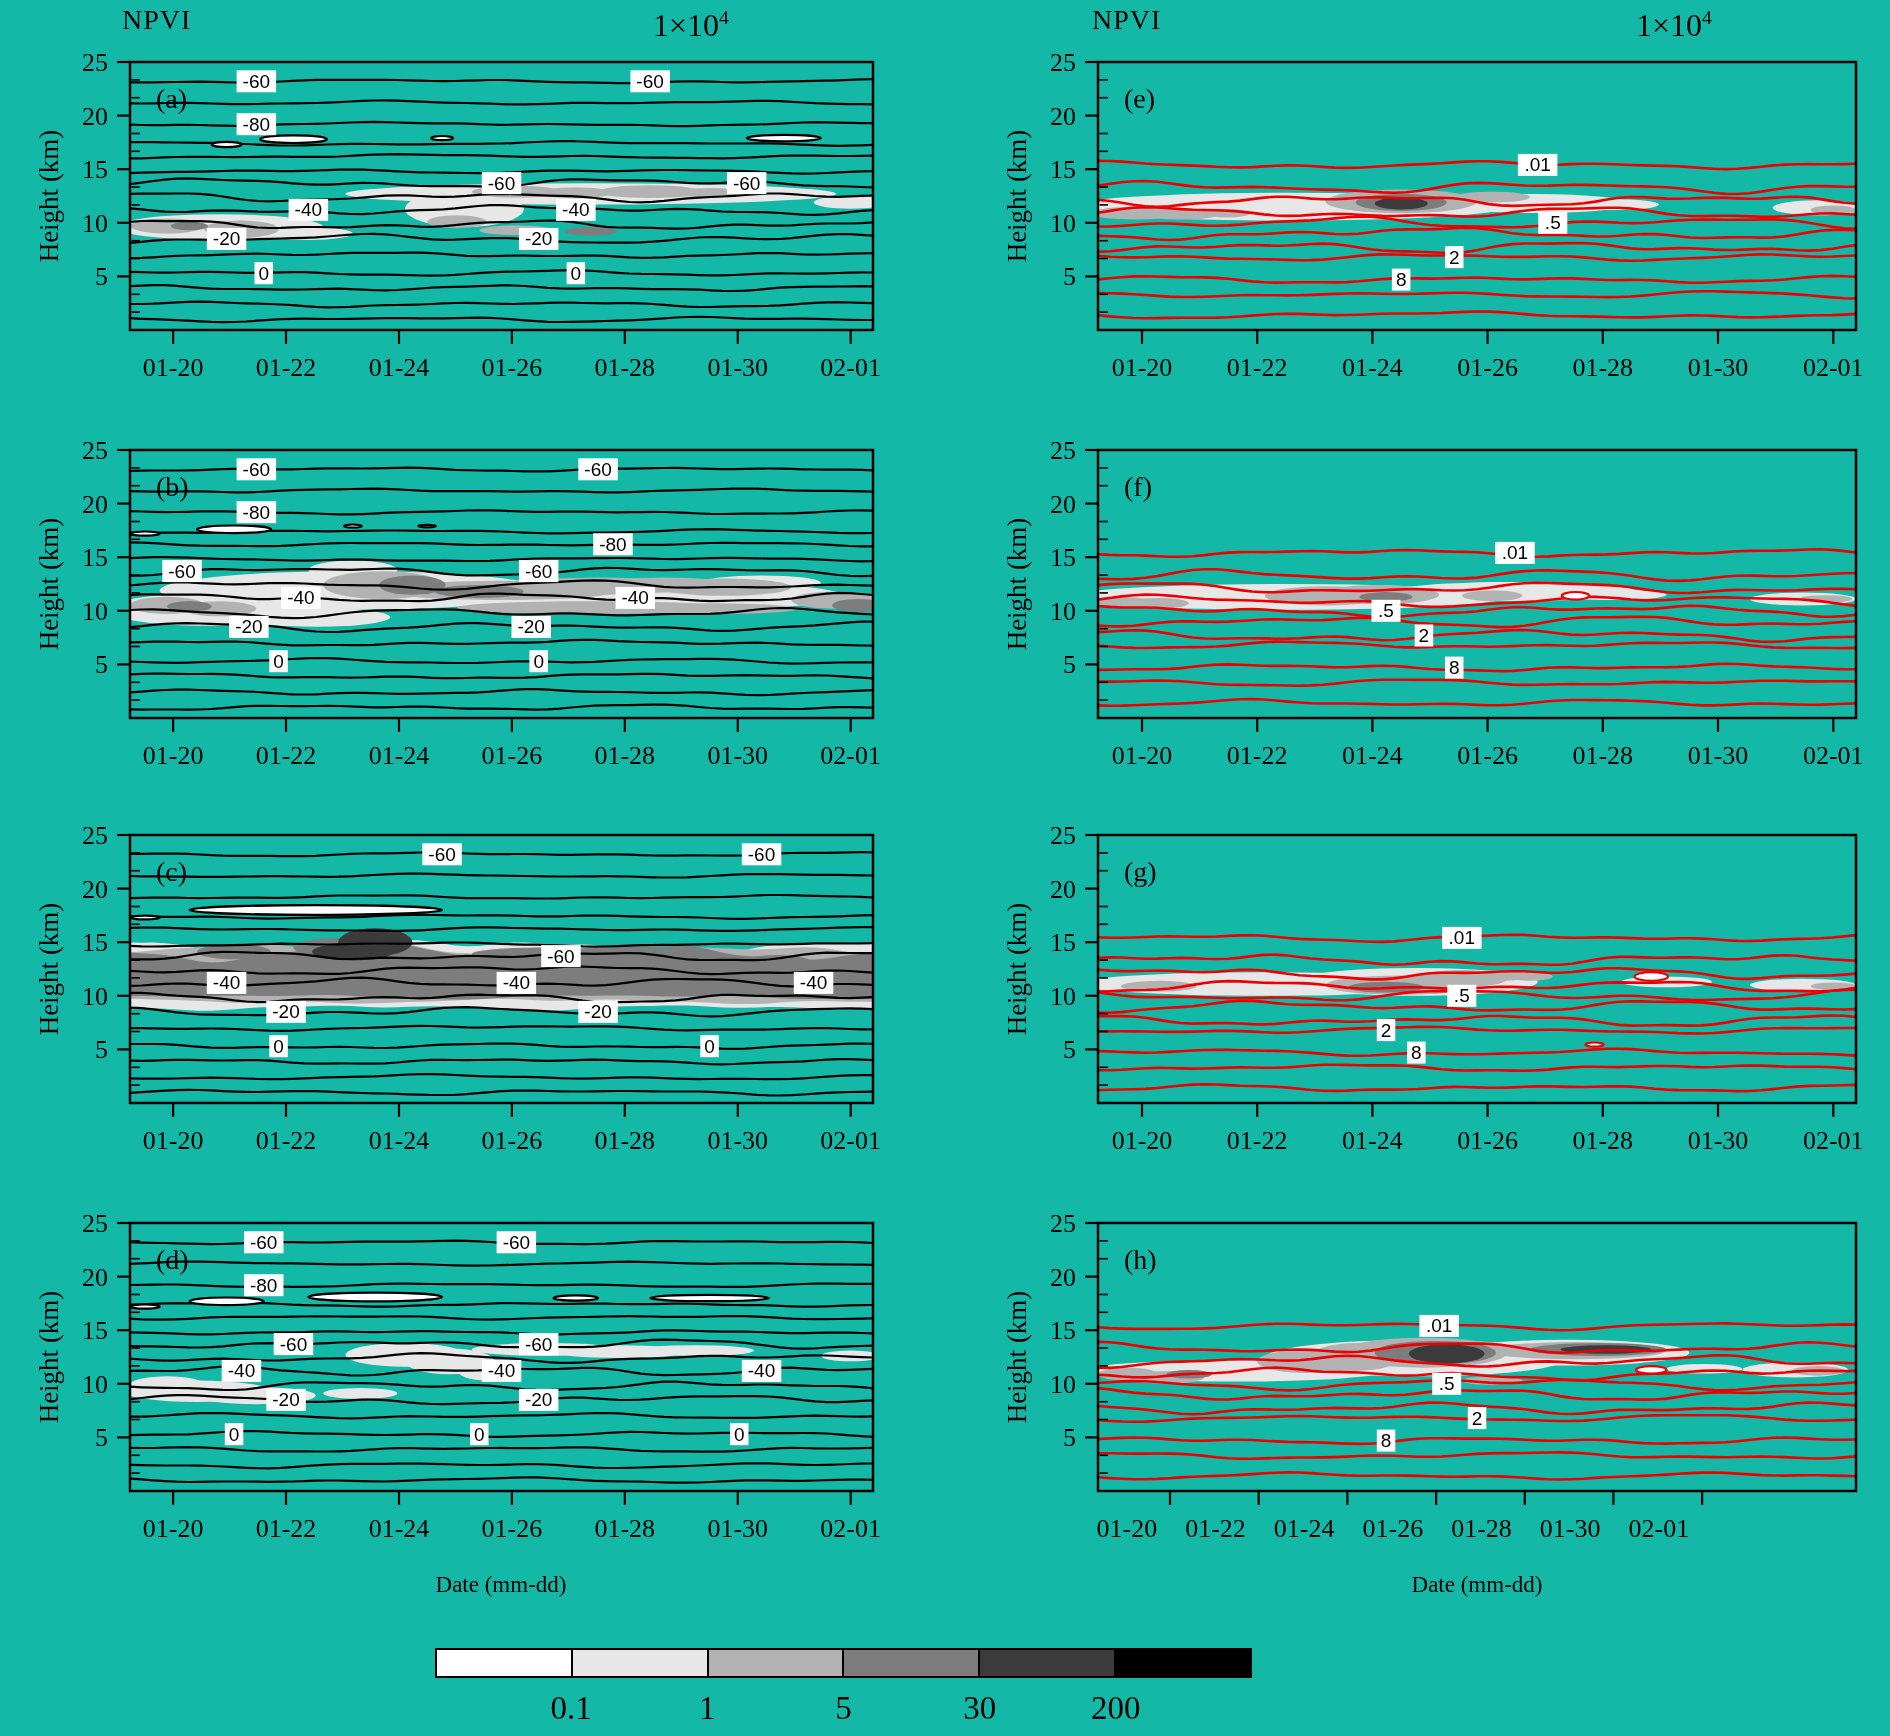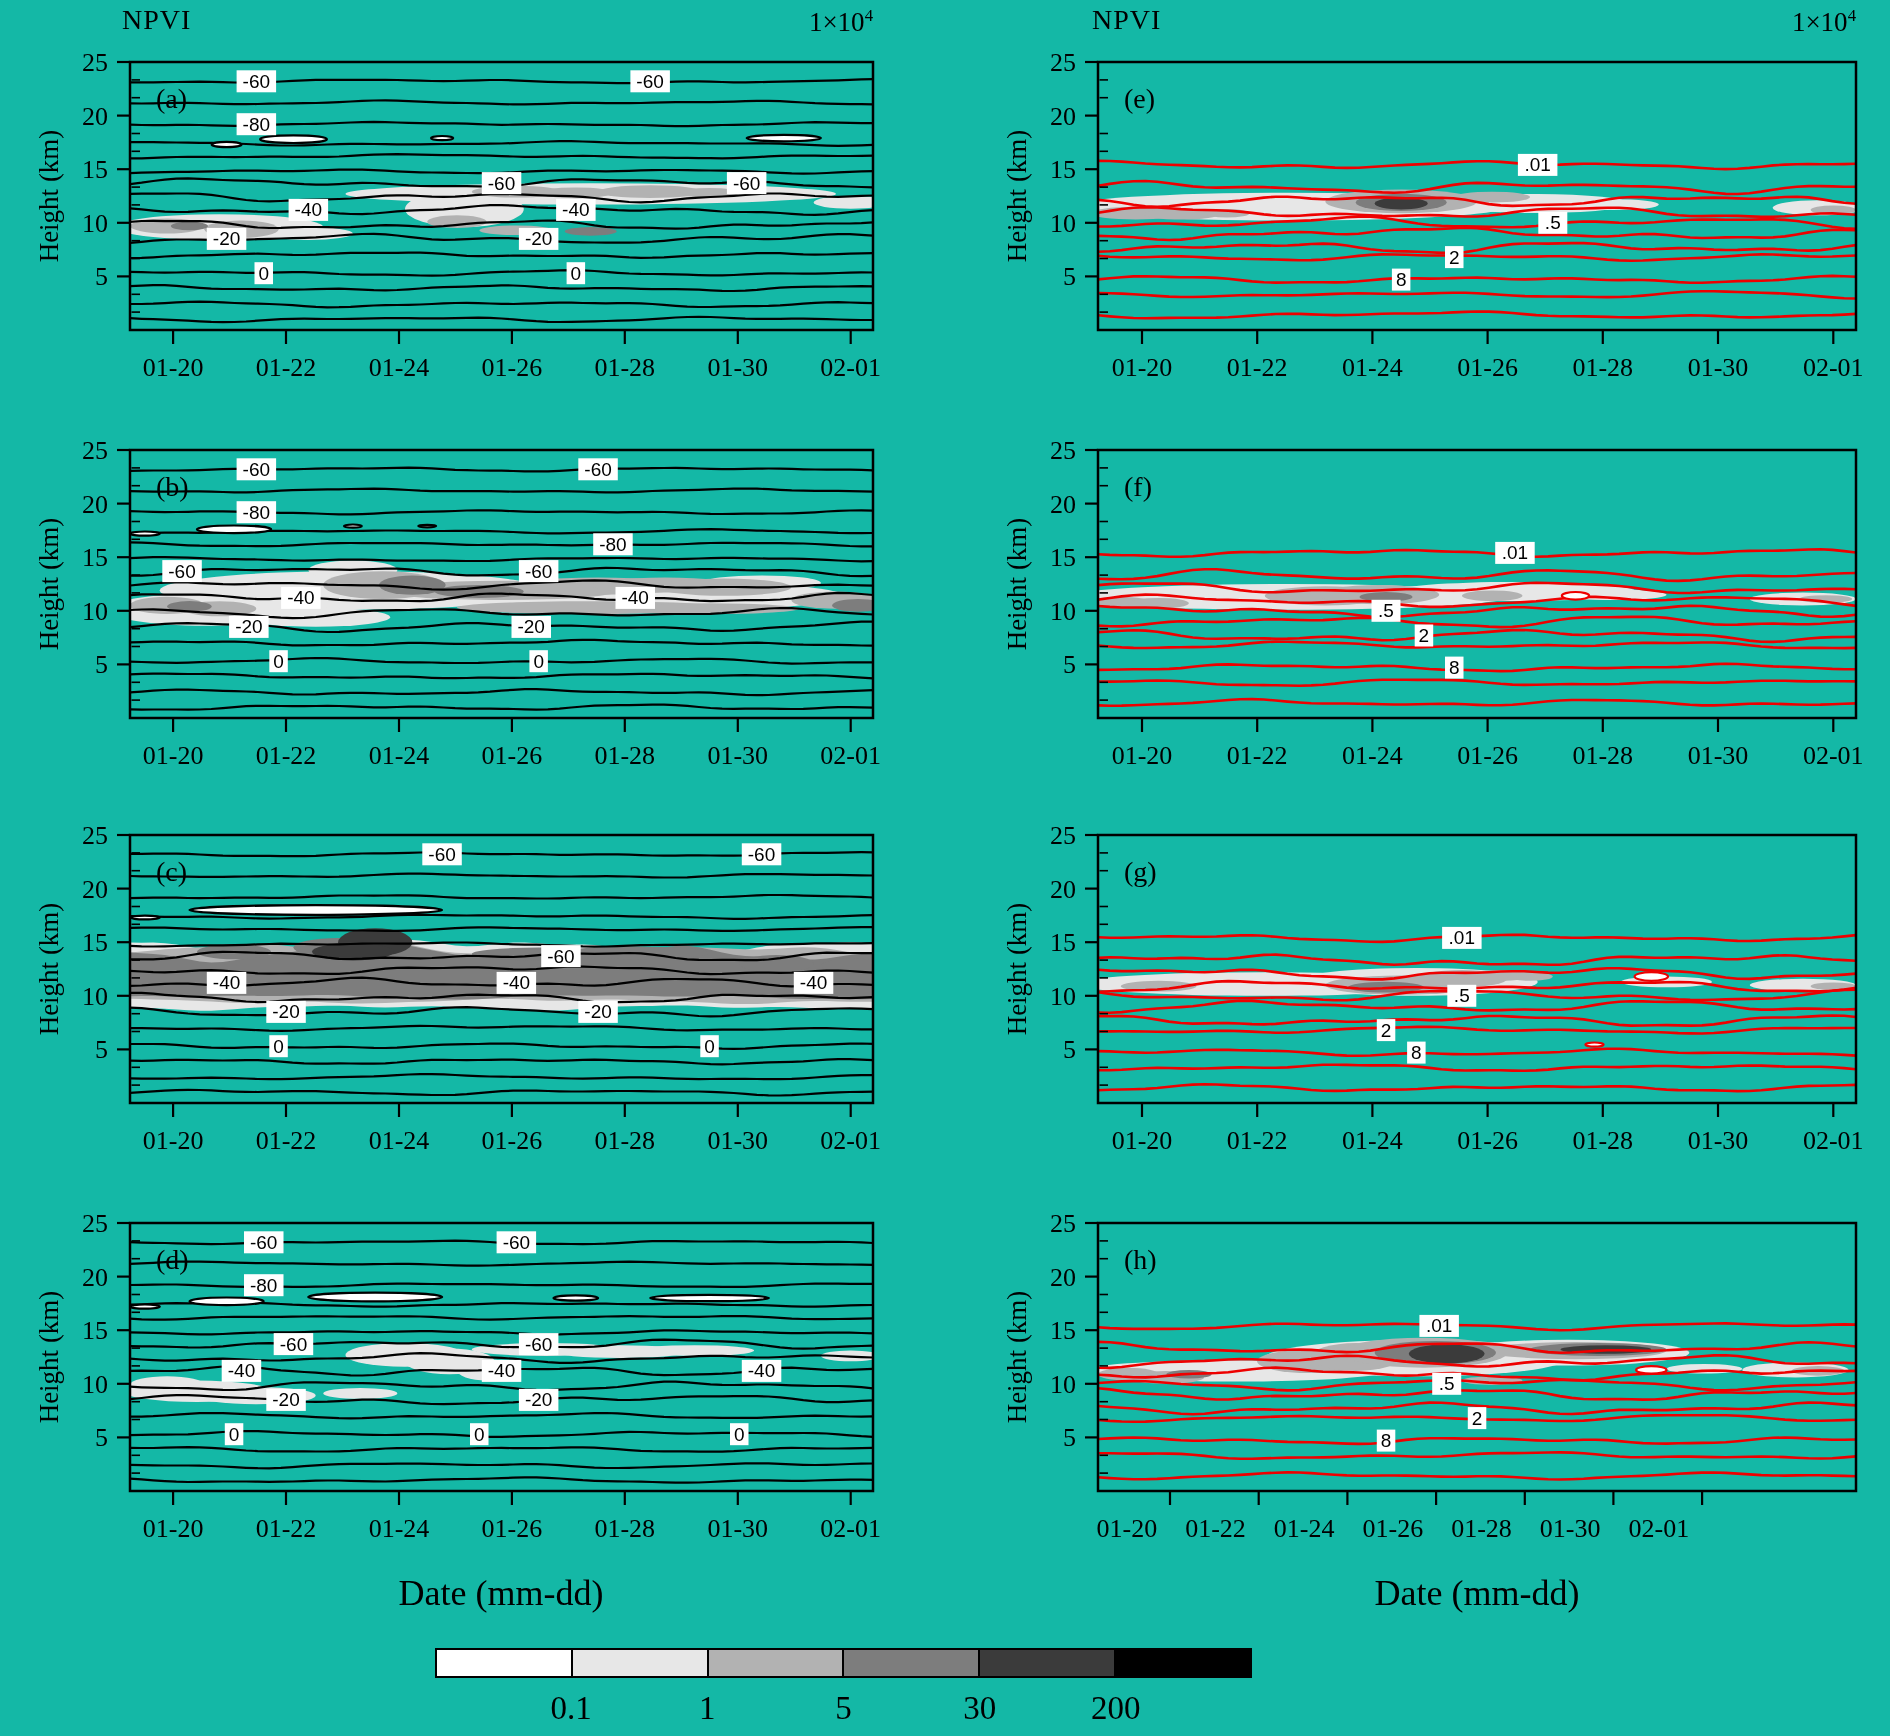--- a/index.html
+++ b/index.html
@@ -1,21 +1,21 @@
 <!DOCTYPE html>
 <html><head>
 <meta charset="utf-8">
 <style>
   html,body{margin:0;padding:0;background:#fff;}
   #canvas{position:relative;width:1890px;height:1736px;background:#14b8a6;overflow:hidden;
           font-family:"Liberation Serif",serif;color:#000;}
   .coltitle{position:absolute;top:4px;font-size:28px;letter-spacing:1px;}
-  .scalenote{position:absolute;top:6px;width:220px;text-align:right;font-size:27px;}
+  .scalenote{position:absolute;top:6px;width:220px;font-size:32px;}
   .scalenote sup{font-size:0.62em;}
-  .xaxistitle{position:absolute;font-size:36px;transform:translateX(-50%);}
+  .xaxistitle{position:absolute;font-size:23px;transform:translateX(-50%);}
   .panelbox{position:absolute;}
   #colorbar{position:absolute;display:flex;border:2px solid #000;box-sizing:border-box;}
   .cbseg{flex:1 1 0;height:100%;}
   .cbseg + .cbseg{border-left:2px solid #000;}
   #cb-labels{position:absolute;}
   .cblab{position:absolute;transform:translateX(-50%);font-size:33px;font-family:"Liberation Serif",serif;}
   svg text{font-family:"Liberation Serif",serif;}
   text.clab{font-family:"Liberation Sans",sans-serif;}
 </style>
 </head>

